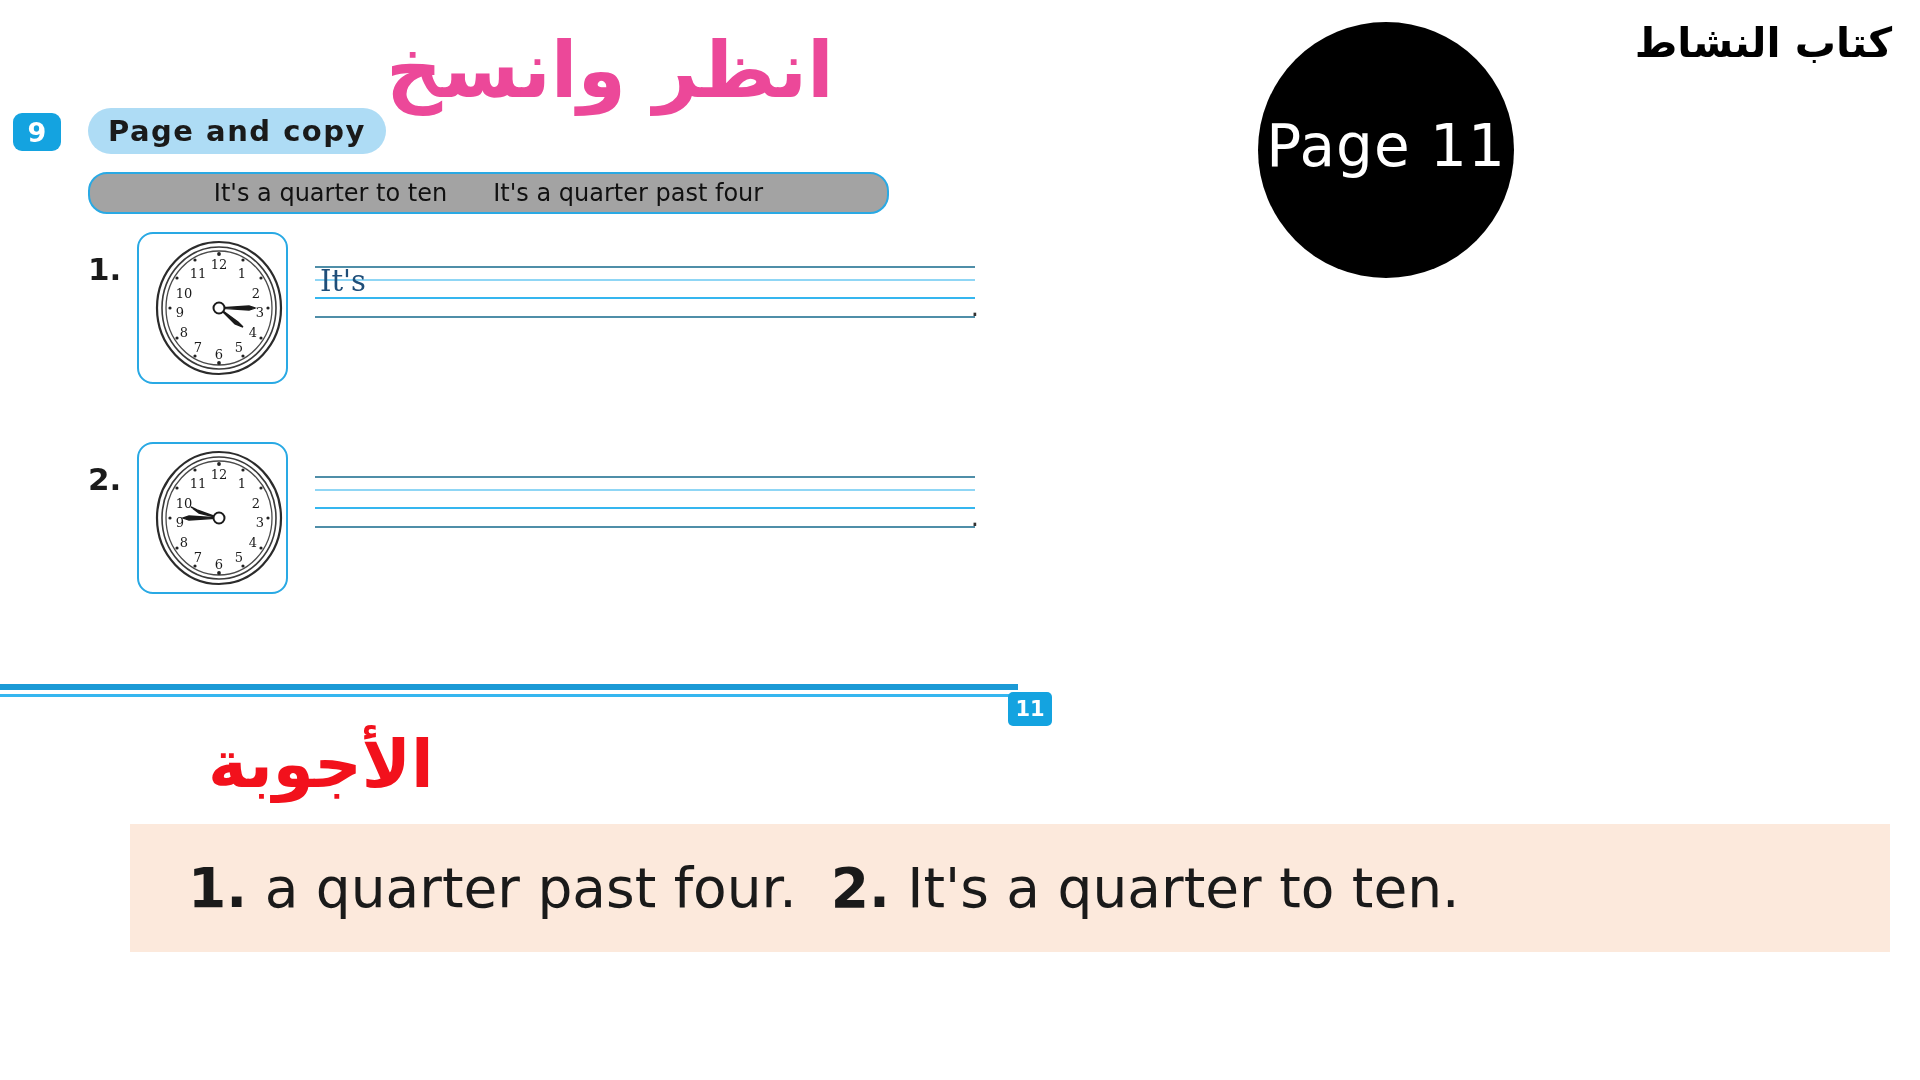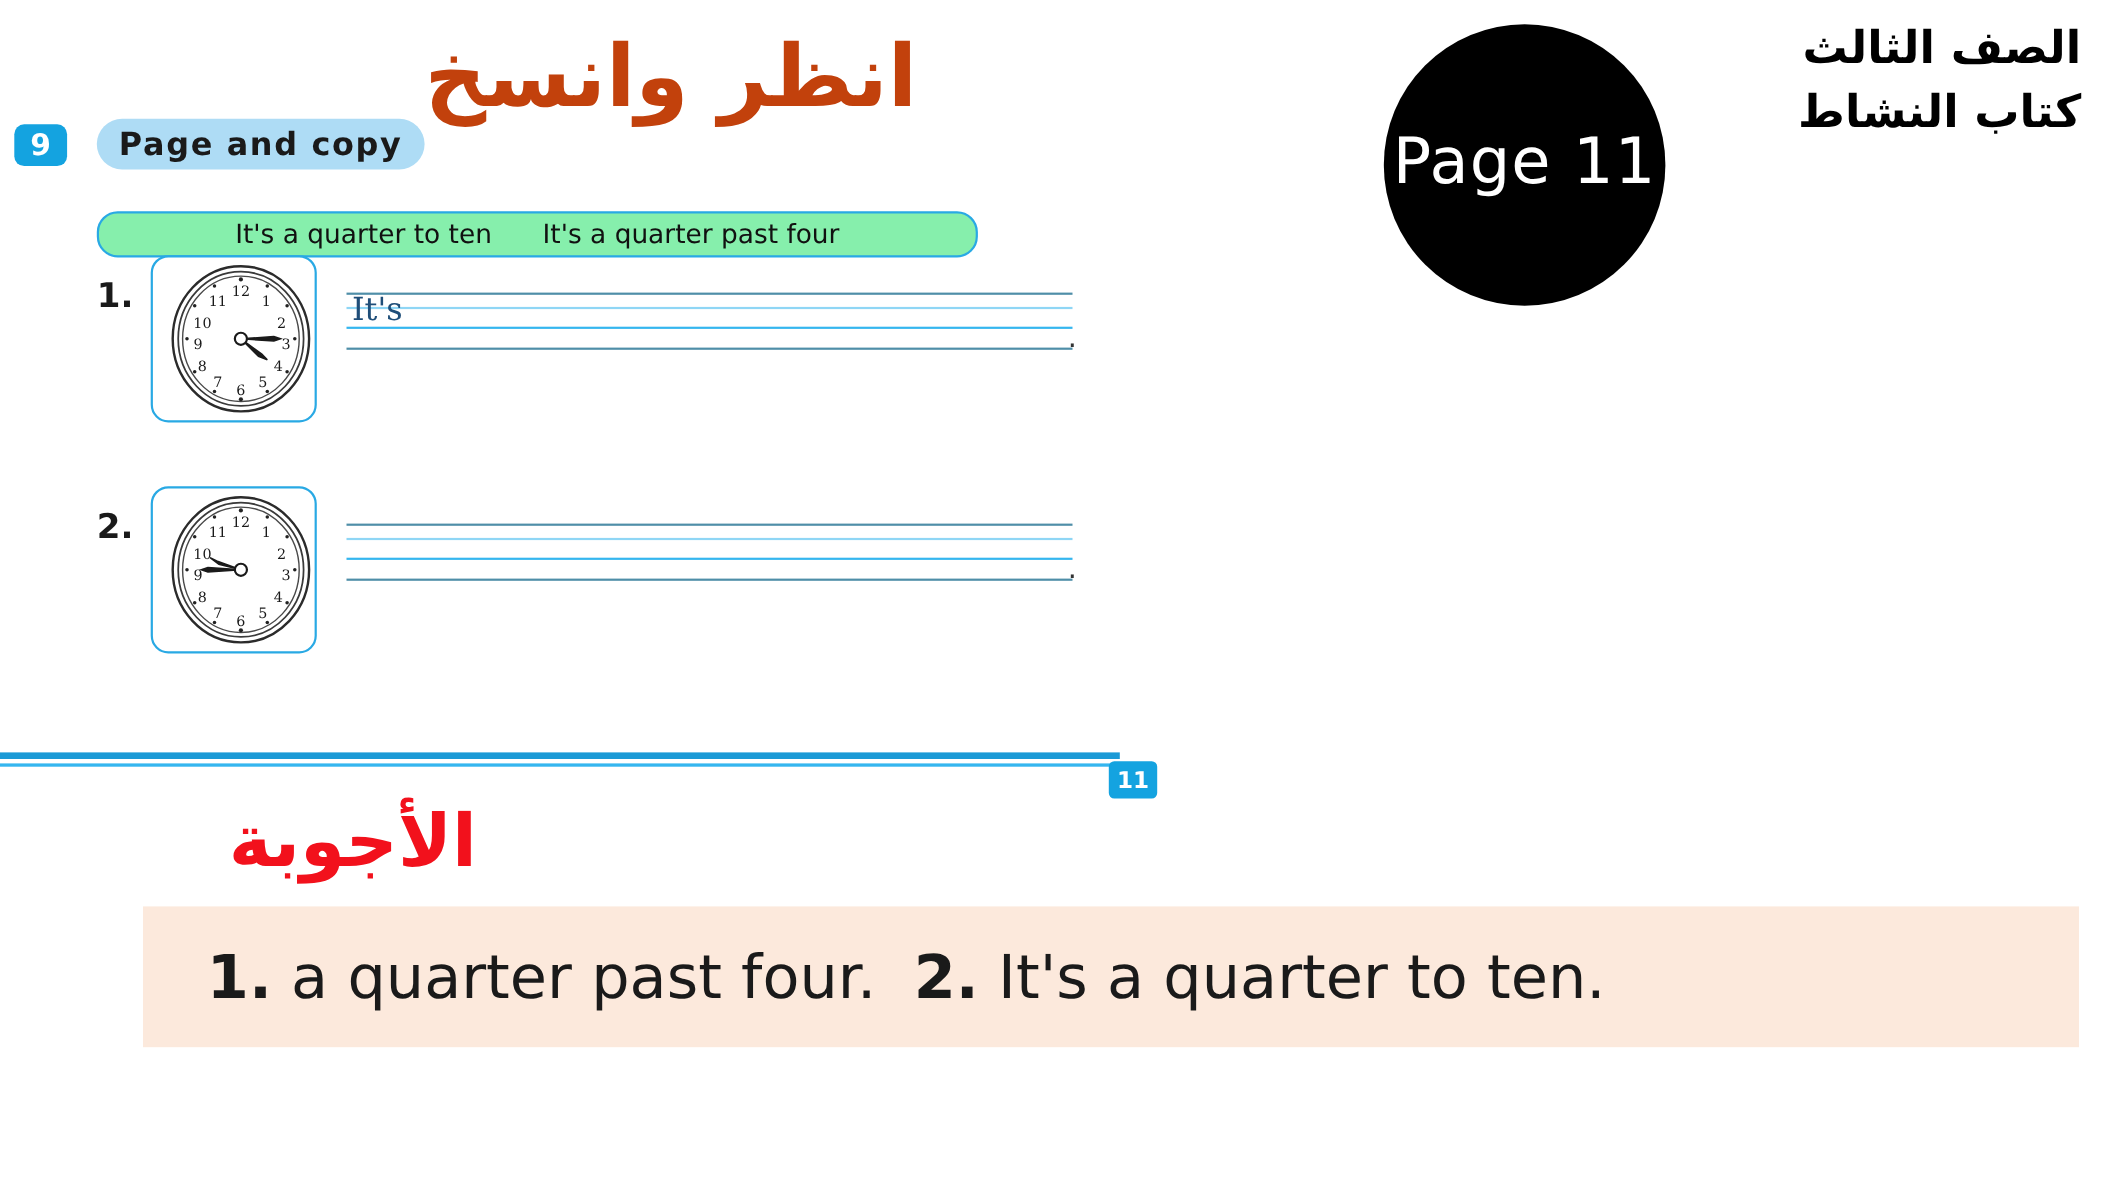--- a/index.html
+++ b/index.html
@@ -94,41 +94,40 @@
     line-height: 1;
   }
 
   .red-arabic-heading {
     position: absolute;
     left: 386px;
     top: 30px;
     font-family: "DejaVu Sans", sans-serif;
     font-weight: bold;
     font-size: 78px;
-    color: #c2410c;
+    color: #ec4899;
     direction: rtl;
     white-space: nowrap;
     line-height: 1.05;
   }
 
   
   .word-bank {
     position: absolute;
     left: 88px;
     top: 172px;
     width: 797px;
     height: 38px;
     border: 2.5px solid #29a9e4;
     border-radius: 19px;
-    background: #86efac;
+    background: #a3a3a3;
     display: flex;
     align-items: center;
     justify-content: center;
     gap: 46px;
-    margin-top: 20px;
   }
   .word-bank .wb-item {
     font-family: "DejaVu Sans", sans-serif;
     font-size: 24px;
     color: #111111;
     line-height: 1;
     white-space: nowrap;
   }
 
   
@@ -277,21 +276,20 @@
     font-weight: bold;
   }
   .answers-strip .ans .ans-text {
     font-weight: 400;
   }
 </style>
 </head>
 <body>
 
 <div class="header-arabic">
-  <div class="line">الصف الثالث</div>
   <div class="line">كتاب النشاط</div>
 </div>
 
 <div class="page-circle">
   <span class="page-circle-label">Page 11</span>
 </div>
 
 <div class="ex-number">
   <span>9</span>
 </div>

